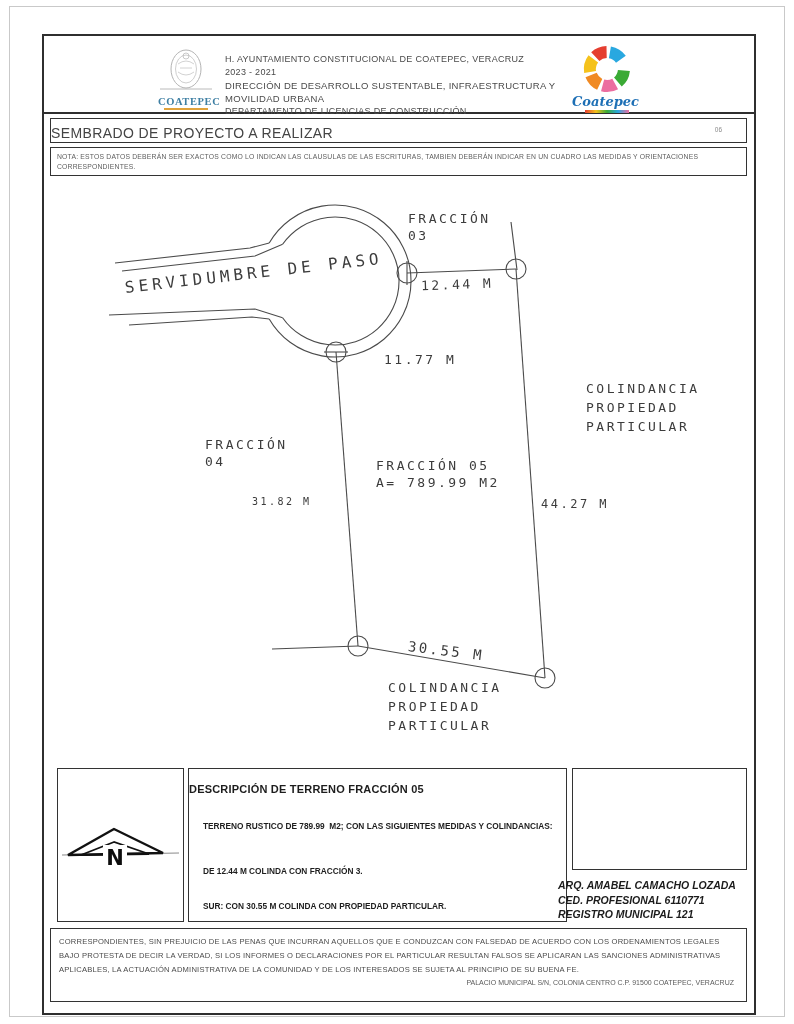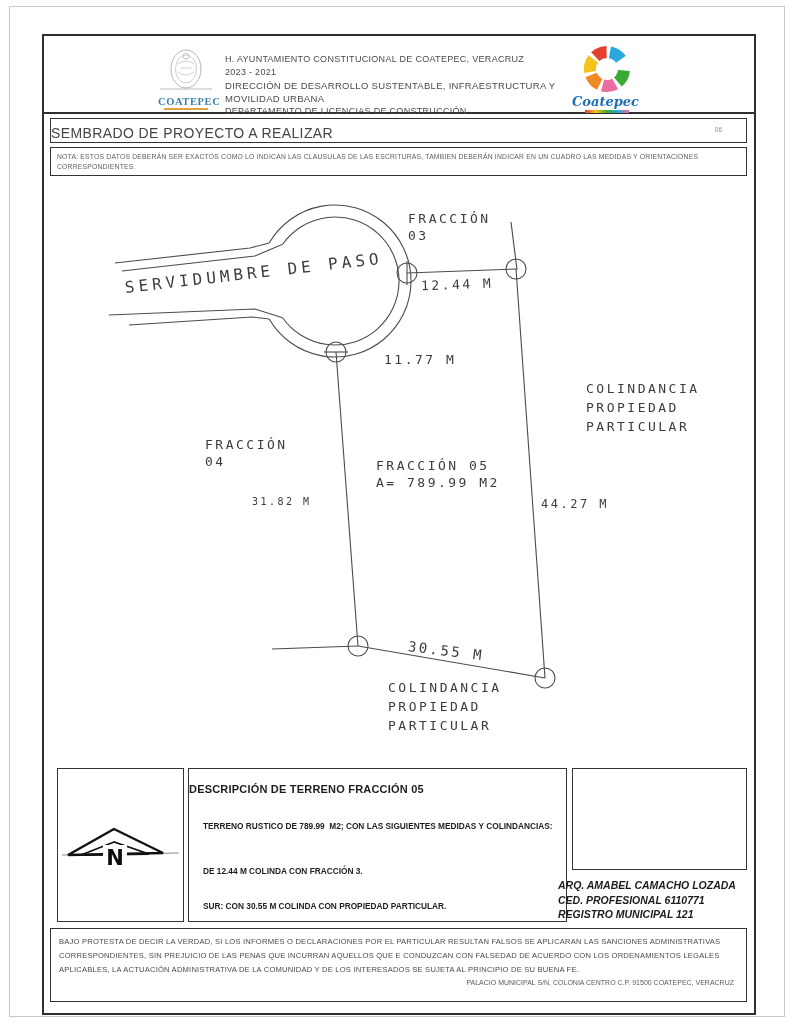--- a/index.html
+++ b/index.html
@@ -174,20 +174,20 @@
   <div class="box" style="left:572px;top:768px;width:173px;height:100px;"></div>
 
   <div class="abs centered cred" style="left:558px;top:878px;width:200px;font-style:italic;">
     <div>ARQ. AMABEL CAMACHO LOZADA</div>
     <div>CED. PROFESIONAL 6110771</div>
     <div>REGISTRO MUNICIPAL 121</div>
   </div>
 
   <div class="box" style="left:50px;top:928px;width:695px;height:72px;">
     <div class="abs centered disc" style="left:8px;top:6px;width:679px;">
+      <div>CORRESPONDIENTES, SIN PREJUICIO DE LAS PENAS QUE INCURRAN AQUELLOS QUE E CONDUZCAN CON FALSEDAD DE ACUERDO CON LOS ORDENAMIENTOS LEGALES</div>
       <div>BAJO PROTESTA DE DECIR LA VERDAD, SI LOS INFORMES O DECLARACIONES POR EL PARTICULAR RESULTAN FALSOS SE APLICARAN LAS SANCIONES ADMINISTRATIVAS</div>
-      <div>CORRESPONDIENTES, SIN PREJUICIO DE LAS PENAS QUE INCURRAN AQUELLOS QUE E CONDUZCAN CON FALSEDAD DE ACUERDO CON LOS ORDENAMIENTOS LEGALES</div>
       <div>APLICABLES, LA ACTUACIÓN ADMINISTRATIVA DE LA COMUNIDAD Y DE LOS INTERESADOS SE SUJETA AL PRINCIPIO DE SU BUENA FE.</div>
     </div>
     <div class="abs disc-addr" style="right:12px;top:50px;">PALACIO MUNICIPAL S/N, COLONIA CENTRO C.P. 91500 COATEPEC, VERACRUZ</div>
   </div>
 
 </div>
 
 </body></html>

